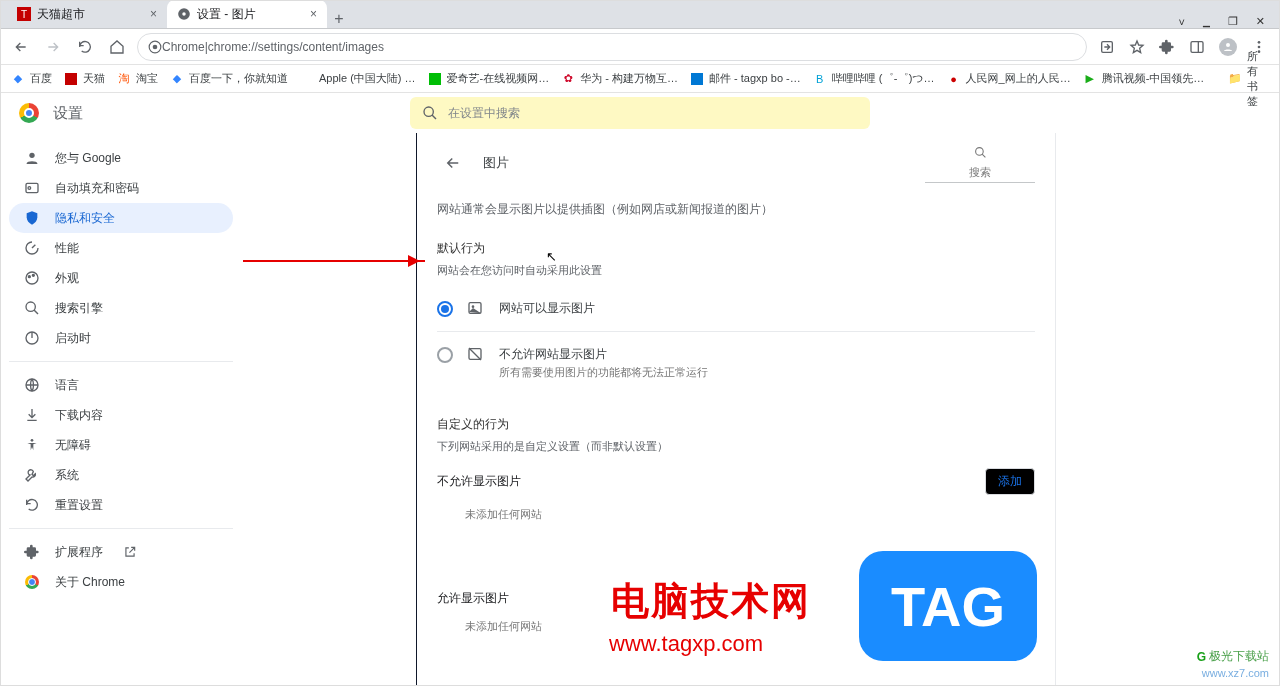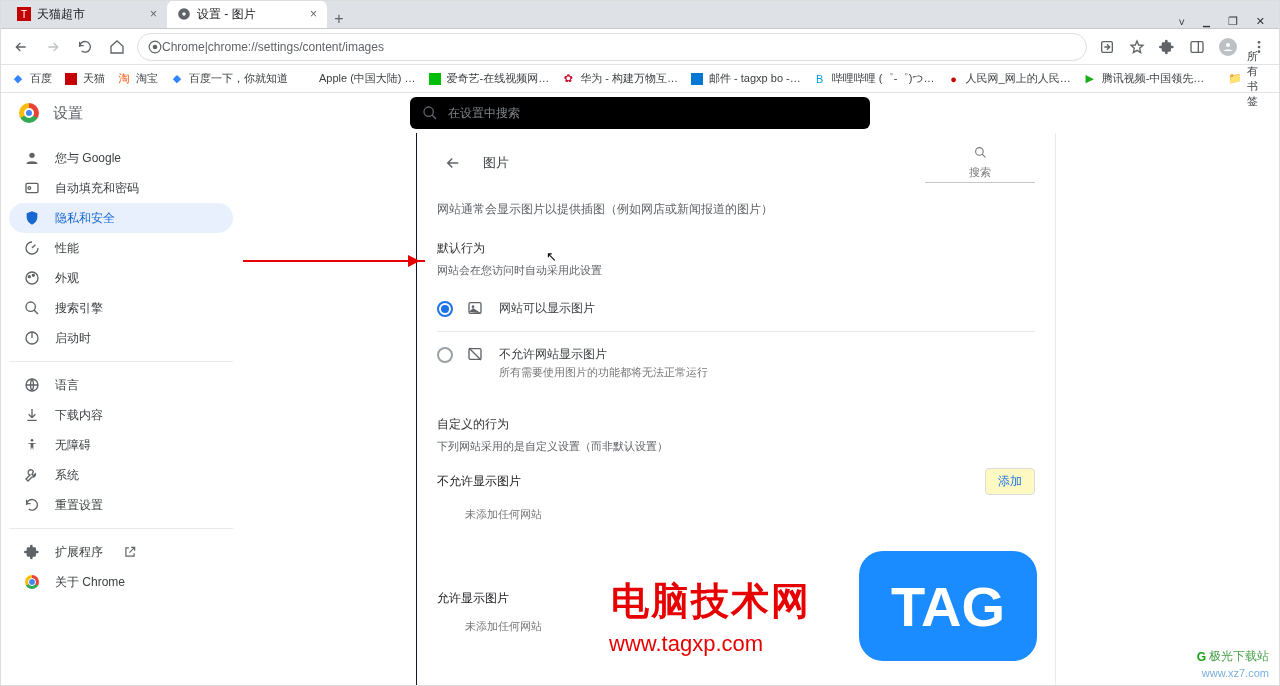--- a/index.html
+++ b/index.html
@@ -31,21 +31,21 @@
   .bm{display:flex;align-items:center;gap:5px;font-size:11px;color:#3c4043;white-space:nowrap;}
   .bm .bi{width:14px;height:14px;display:flex;align-items:center;justify-content:center;font-size:11px;}
   .bmbar .spacer{flex:1;}
   .allbm{display:flex;align-items:center;gap:5px;font-size:11px;color:#3c4043;}
 
   
   .settings-head{height:40px;display:flex;align-items:center;padding:0 18px;}
   .chrome-logo{width:20px;height:20px;border-radius:50%;background:conic-gradient(#ea4335 0 120deg,#34a853 120deg 240deg,#fbbc05 240deg 360deg);position:relative;margin-right:14px;}
   .chrome-logo::after{content:"";position:absolute;inset:5px;background:#4285f4;border:2px solid #fff;border-radius:50%;}
   .settings-title{font-size:15px;color:#5f6368;}
-  .search-wrap{margin-left:auto;margin-right:auto;width:460px;height:32px;background:#000000;border-radius:6px;display:flex;align-items:center;padding:0 12px;gap:10px;color:#5f6368;position:absolute;left:50%;transform:translateX(-50%);}
+  .search-wrap{margin-left:auto;margin-right:auto;width:460px;height:32px;background:#fef9c3;border-radius:6px;display:flex;align-items:center;padding:0 12px;gap:10px;color:#5f6368;position:absolute;left:50%;transform:translateX(-50%);}
 
   
   .main{display:flex;height:calc(100% - 132px);}
   .sidebar{width:240px;padding:10px 8px;}
   .sitem{display:flex;align-items:center;gap:14px;height:30px;padding:0 14px;border-radius:15px;font-size:12px;color:#3c4043;cursor:pointer;}
   .sitem.selected{background:#e8f0fe;color:#1967d2;}
   .sitem.selected .sicon{color:#1967d2;}
   .sicon{width:18px;color:#5f6368;display:flex;align-items:center;justify-content:center;}
   .sdiv{height:1px;background:#e8eaed;margin:8px 0;}
 
@@ -63,21 +63,21 @@
   .radio{width:16px;height:16px;border-radius:50%;border:2px solid #9aa0a6;margin-top:1px;flex-shrink:0;position:relative;}
   .radio.sel{border-color:#1a73e8;}
   .radio.sel::after{content:"";position:absolute;inset:2px;background:#1a73e8;border-radius:50%;}
   .ricon{width:18px;color:#5f6368;}
   .rtxt{font-size:12px;color:#3c4043;}
   .rsub{font-size:11px;color:#777;margin-top:2px;}
 
   .sep{height:1px;background:#e8eaed;margin:4px 0;}
 
   .list-head{display:flex;align-items:center;justify-content:space-between;margin-top:14px;}
-  .addbtn{color:#1a73e8;border:1px solid #dadce0;padding:4px 12px;border-radius:4px;font-size:12px;background:#fef9c3;}
+  .addbtn{color:#1a73e8;border:1px solid #dadce0;padding:4px 12px;border-radius:4px;font-size:12px;background:#000000;}
   .empty{color:#777;font-size:11px;padding:12px 0 6px 28px;}
 
   
   .arrow{position:absolute;left:242px;top:259px;width:182px;height:2px;background:#e60000;}
   .arrow::after{content:"";position:absolute;right:-1px;top:-5px;border:6px solid transparent;border-left:12px solid #e60000;}
   .cursor{position:absolute;left:545px;top:248px;font-size:13px;color:#000;}
 
   
   .wm1{position:absolute;left:610px;bottom:58px;color:#e60000;font-size:38px;font-weight:700;letter-spacing:2px;}
   .wm1b{position:absolute;left:608px;bottom:28px;color:#e60000;font-size:22px;}

